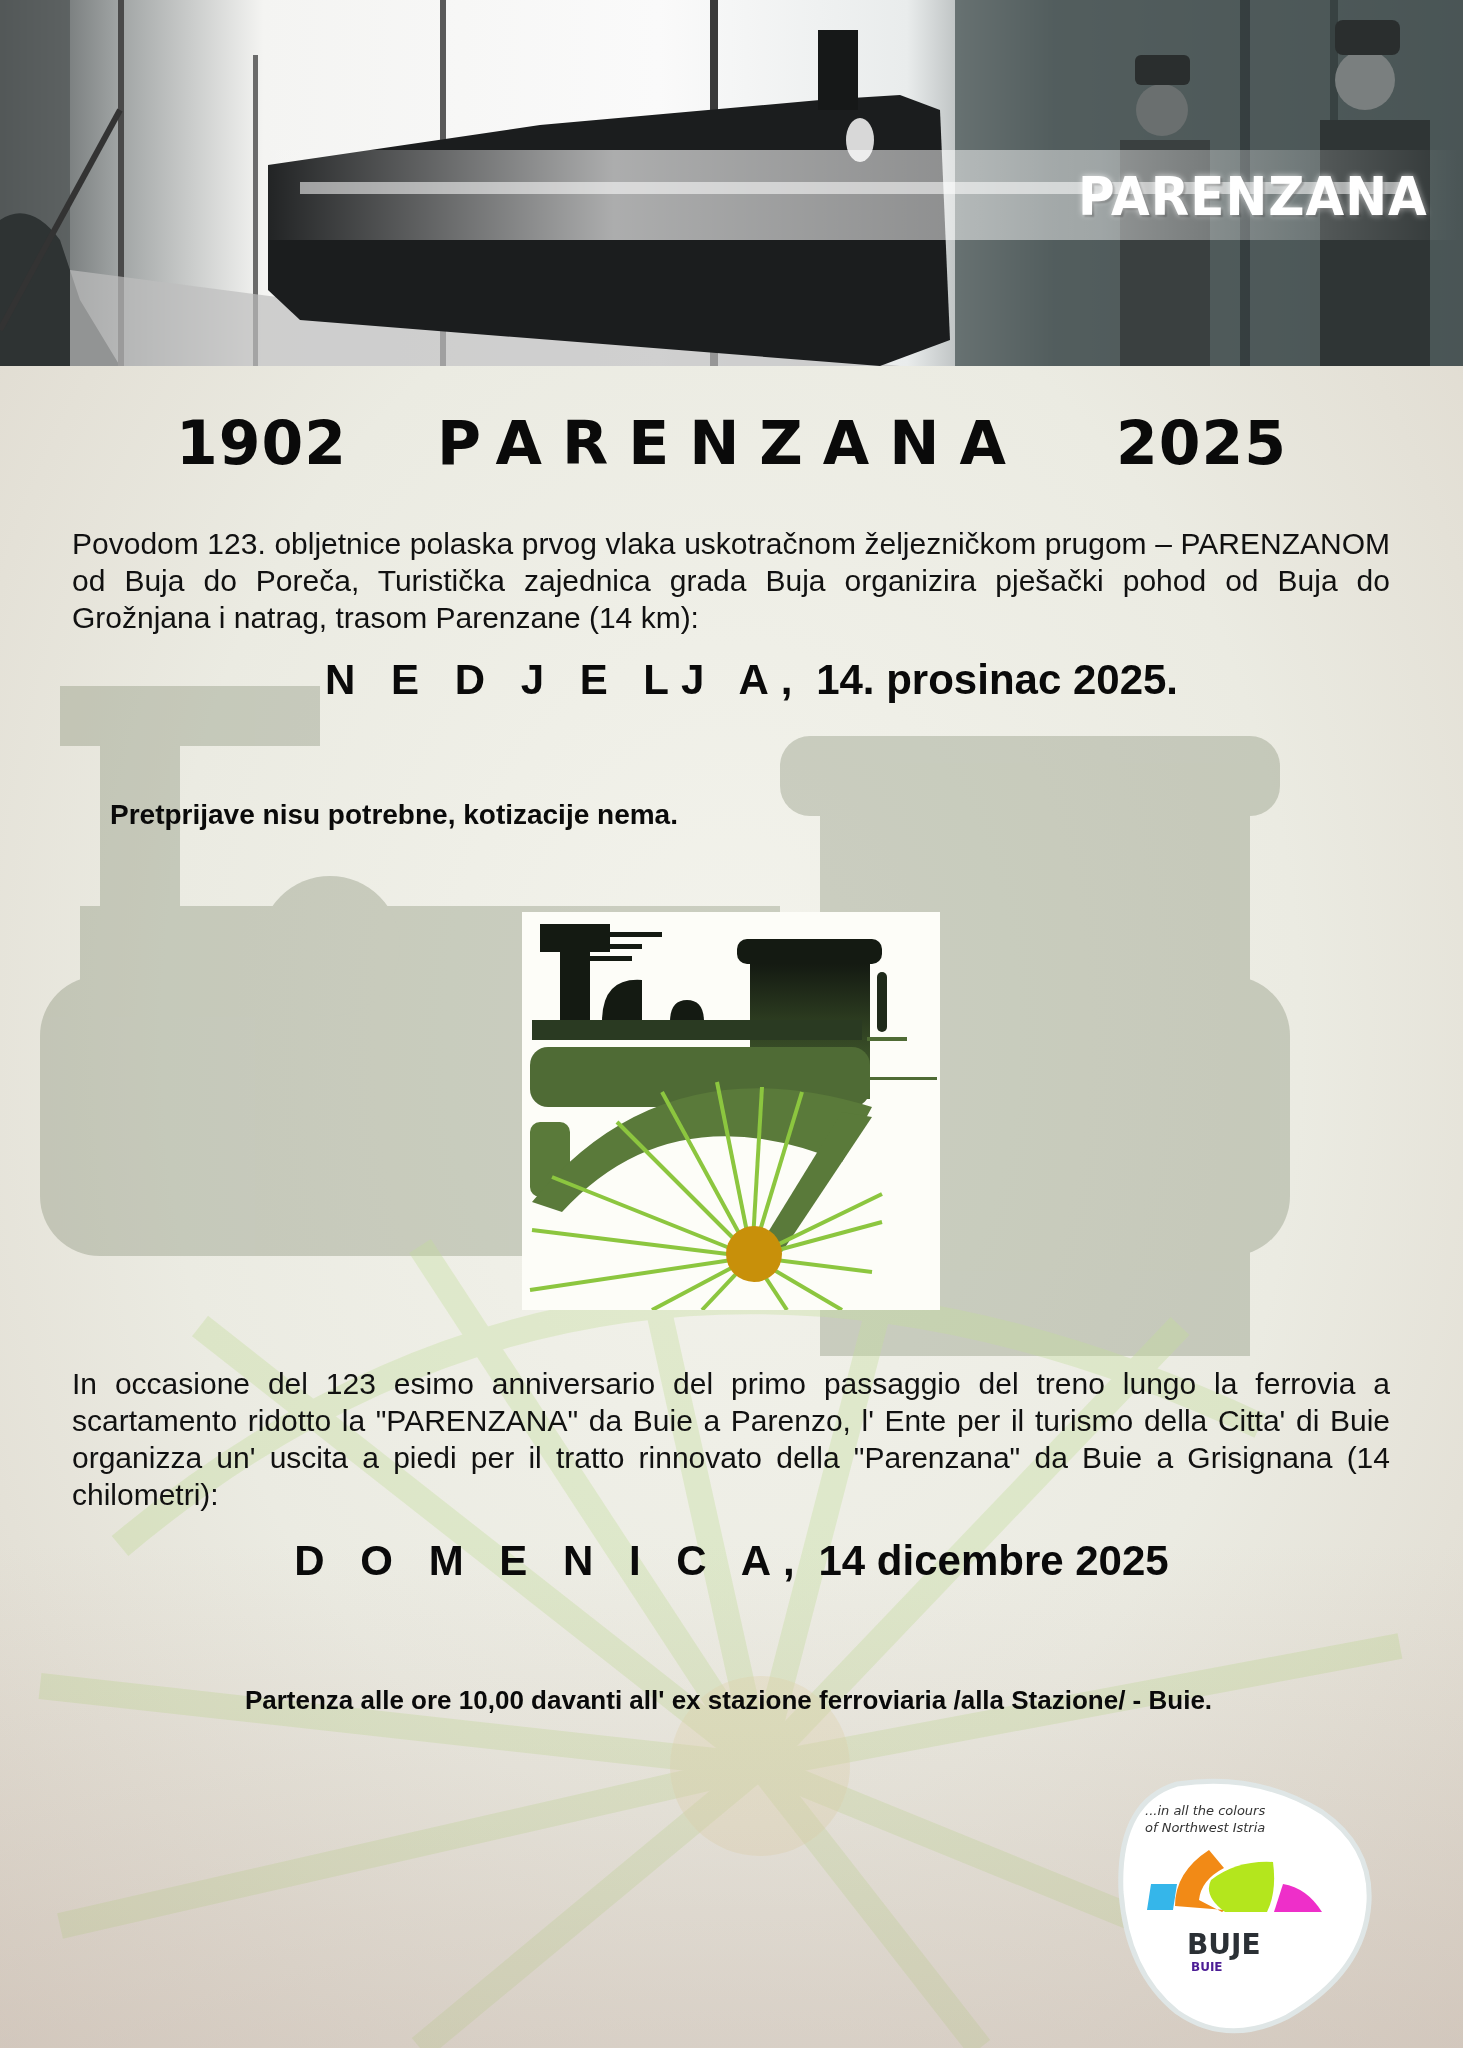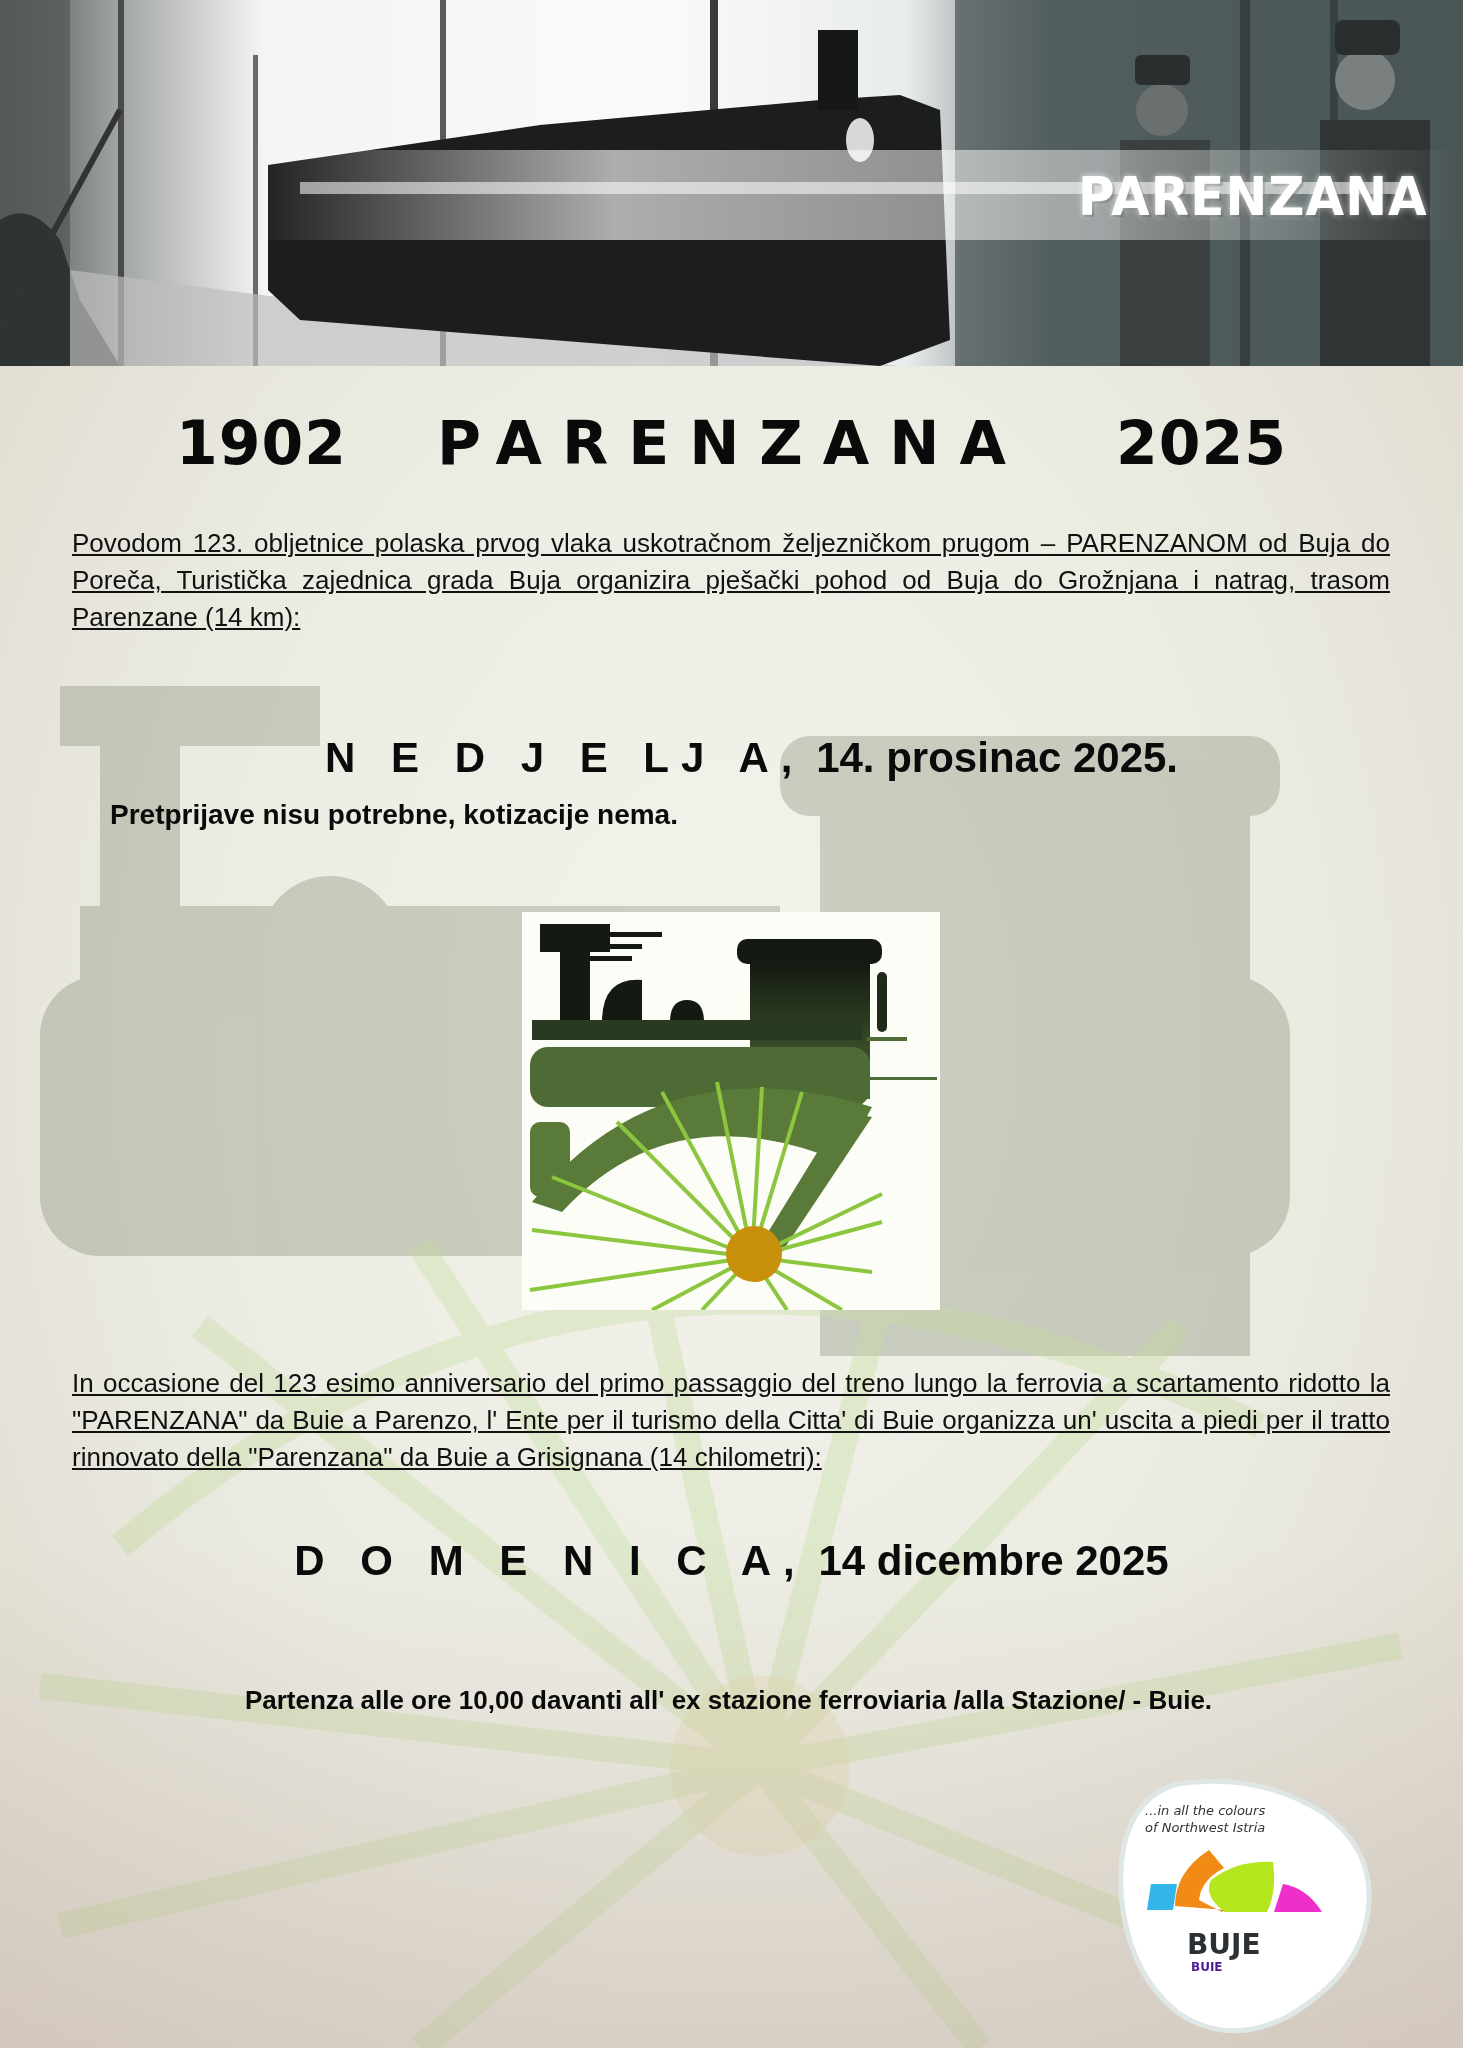--- a/index.html
+++ b/index.html
@@ -41,32 +41,31 @@
 
   .title {
     position: absolute; left: 0; top: 408px; width: 1463px; text-align: center;
     font-family: "DejaVu Sans", sans-serif; font-weight: bold; font-size: 60px;
     white-space: pre; letter-spacing: 1px;
   }
   .title .sp { letter-spacing: 20px; margin: 0 90px; }
 
   .para {
     position: absolute; left: 72px; width: 1318px;
-    font-size: 26px; line-height: 37px; text-align: justify; text-align-last: left;
+    font-size: 30px; line-height: 37px; text-align: justify; text-align-last: left;
     color: #111;
-    text-decoration: underline;
   }
   .para.hr { top: 525px; }
   .para.it { top: 1365px; }
 
   .date-line {
     position: absolute; left: 0; width: 1463px; text-align: center;
     font-weight: bold; font-size: 42px;
   }
-  .date-line.hr { top: 734px; padding-left: 40px; }
+  .date-line.hr { top: 656px; padding-left: 40px; }
   .date-line.it { top: 1537px; }
   .spaced { letter-spacing: 12px; }
 
   .start {
     position: absolute; left: 110px; top: 796px; width: 1300px;
     font-weight: bold; font-size: 28px; line-height: 37px;
   }
   .partenza {
     position: absolute; left: 0; top: 1685px; width: 1457px; text-align: center;
     font-weight: bold; font-size: 26px;

